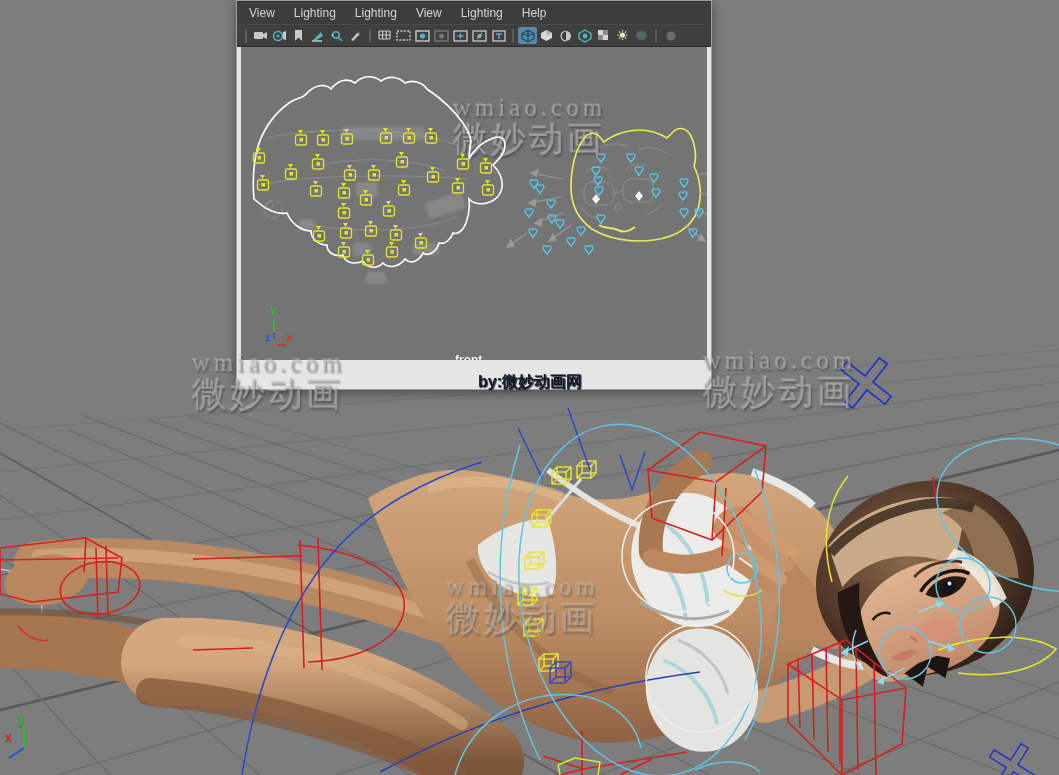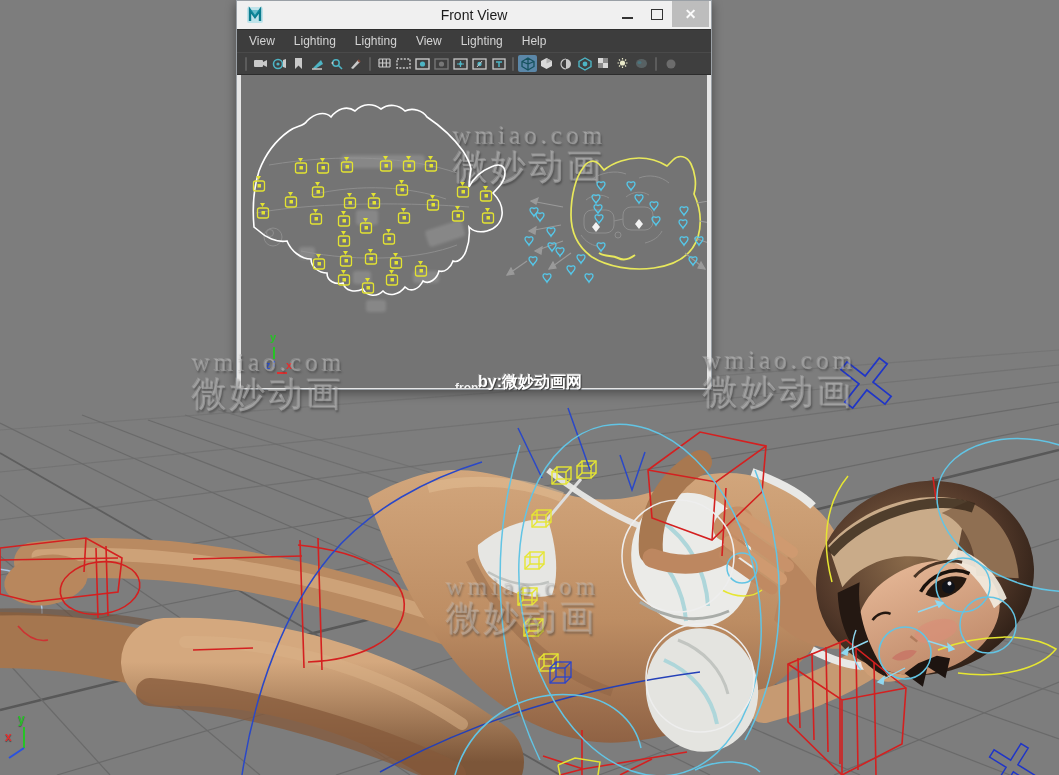--- a/index.html
+++ b/index.html
@@ -10,21 +10,21 @@
   #main-scene{position:absolute;left:0;top:0;width:1059px;height:775px;z-index:1;}
 
   
   .wm{position:absolute;z-index:10;pointer-events:none;line-height:1.05;
       color:rgba(185,185,185,.55);
       text-shadow:1px 2px 2px rgba(55,55,55,.55),-1px -1px 0 rgba(225,225,225,.22);
       font-weight:normal;white-space:nowrap;}
   .wm .dom{font-size:25px;letter-spacing:4px;font-family:"Liberation Serif",serif;}
   .wm .brand{font-size:35px;letter-spacing:3px;}
   .credit{position:absolute;z-index:11;font-size:16px;font-weight:bold;
-      color:#ffffff;text-shadow:1px 1px 1px #3c3c3c,-1px -1px 0 rgba(230,230,230,.25);
+      color:#0f172a;text-shadow:1px 1px 1px #3c3c3c,-1px -1px 0 rgba(230,230,230,.25);
       white-space:nowrap;}
   .vp-label{position:absolute;color:#f2f2f2;font-size:12px;font-weight:bold;
       z-index:9;text-shadow:0 1px 1px rgba(0,0,0,.4);white-space:nowrap;}
 
   
   #front-window{position:absolute;left:236px;top:0;width:476px;height:390px;z-index:5;
       background:#e6e6e6;box-shadow:0 3px 10px rgba(0,0,0,.4);
       border:1px solid #9aa0a6;box-sizing:border-box;}
   #titlebar{height:28px;background:#f0f0f0;display:flex;align-items:center;position:relative;}
   #titlebar .title{position:absolute;left:0;right:0;text-align:center;
@@ -284,37 +284,20 @@
 <div class="wm" style="left:703px;top:348px;">
   <div class="dom">wmiao.com</div>
   <div class="brand">微妙动画</div>
 </div>
 <div class="wm" style="left:446px;top:574px;opacity:.8;">
   <div class="dom">wmiao.com</div>
   <div class="brand">微妙动画</div>
 </div>
 
 <div id="front-window">
-  <div id="titlebar">
-    <svg id="maya-logo" viewBox="0 0 18 18">
-      <rect x="1" y="1" width="16" height="16" rx="2" fill="#bfe3ea"></rect>
-      <path d="M4,15 L4,4 L9,11 L14,4 L14,15" fill="none" stroke="#0b7c8e" stroke-width="2.4"></path>
-      <path d="M4,4 L9,11 L14,4" fill="#1499ad" opacity="0.5"></path>
-    </svg>
-    <span class="title">Front View</span>
-    <div class="controls">
-      <div class="win-btn">
-          <span class="minglyph"></span>
-        </div>
-      <div class="win-btn">
-          <span class="maxglyph"></span>
-        </div>
-      <div class="win-btn close">✕</div>
-    </div>
-  </div>
 
   <div id="menubar">
     <span class="mi">View</span>
     <span class="mi">Lighting</span>
     <span class="mi">Lighting</span>
     <span class="mi">View</span>
     <span class="mi">Lighting</span>
     <span class="mi">Help</span>
   </div>
 

